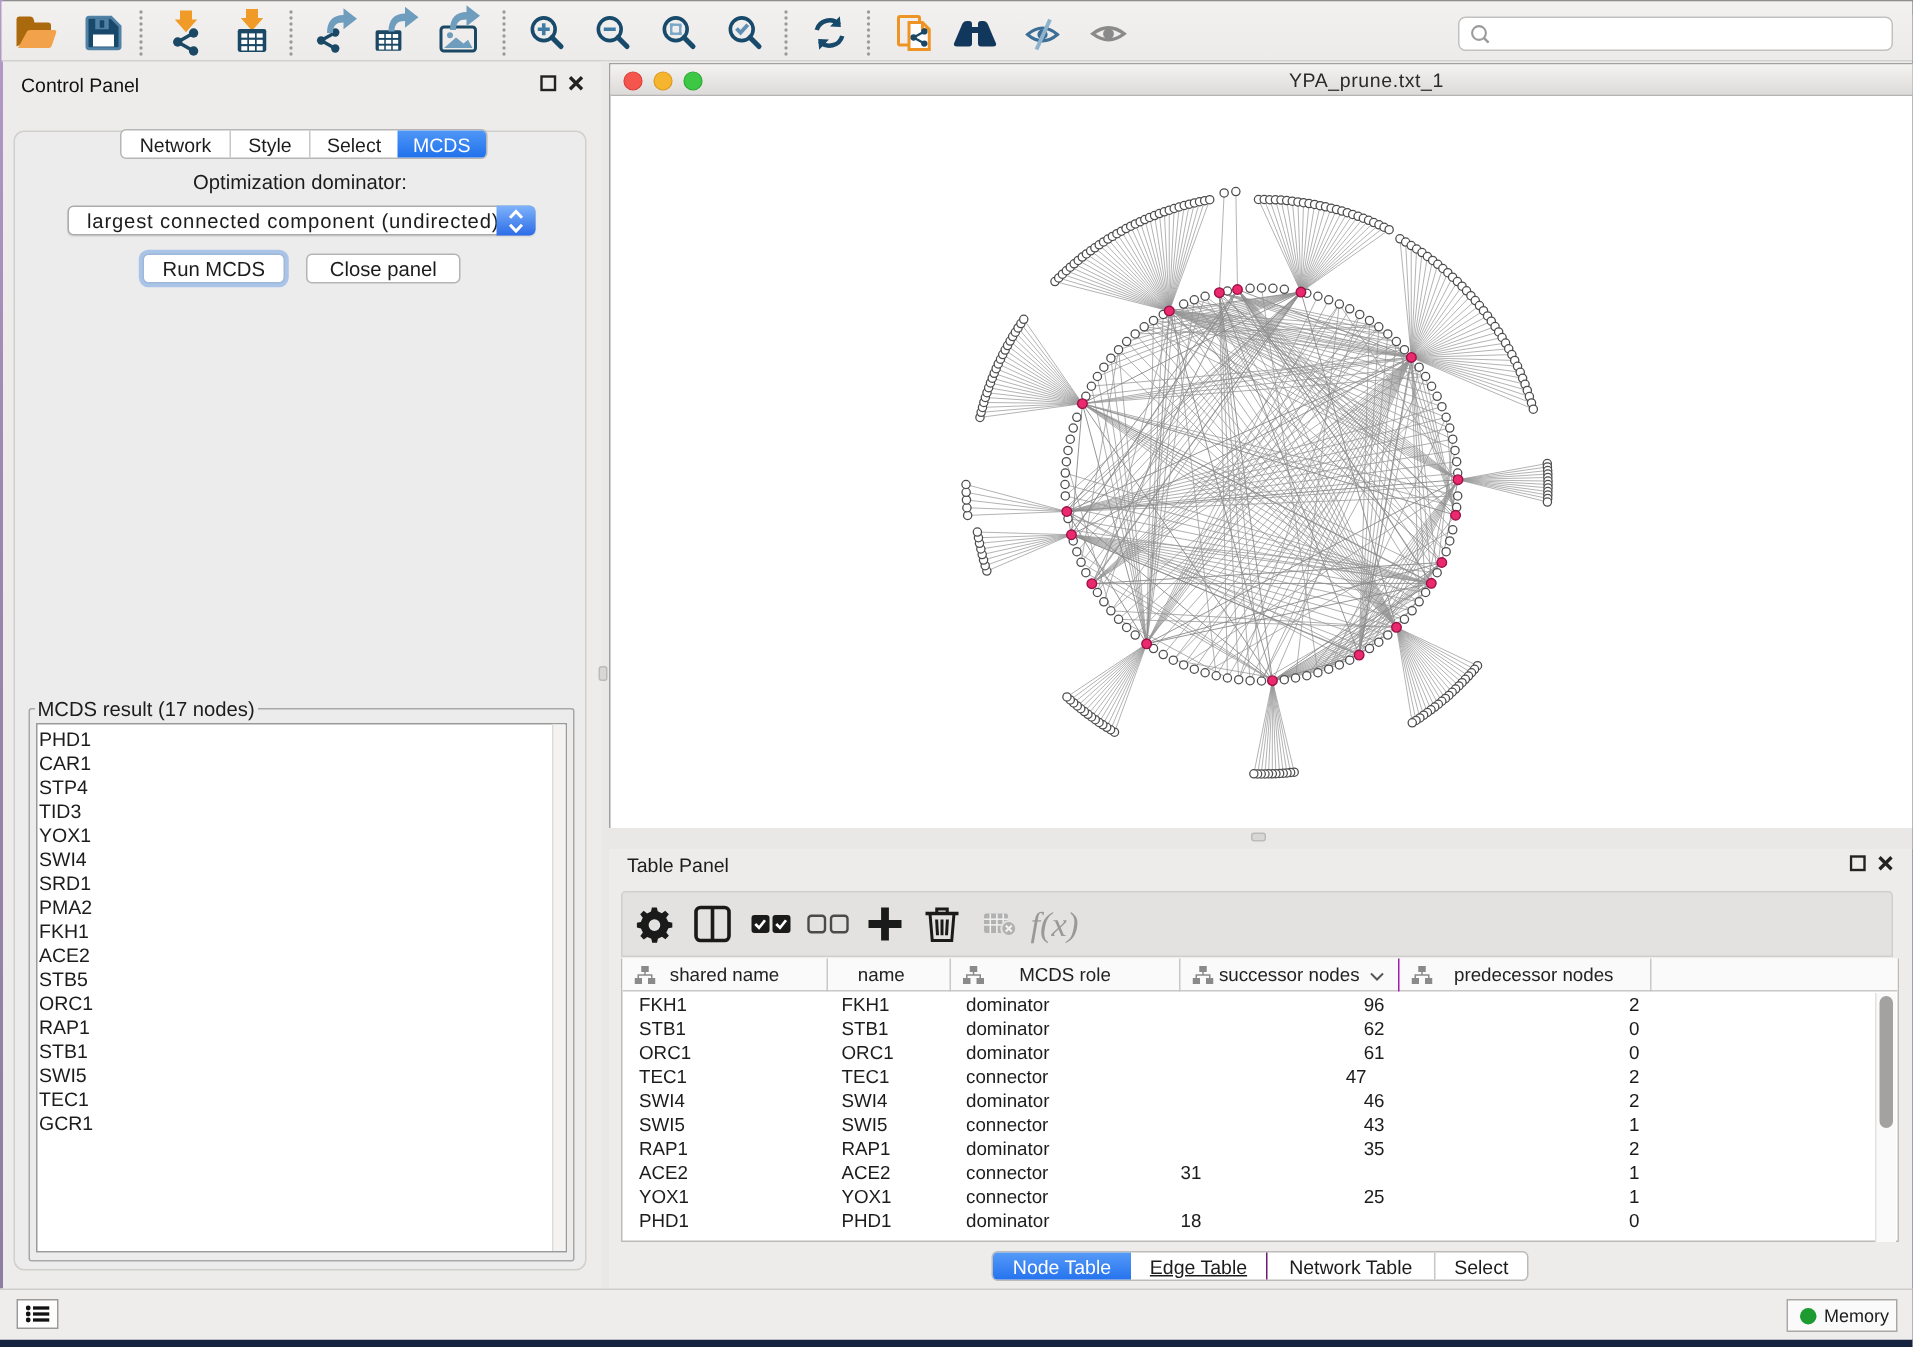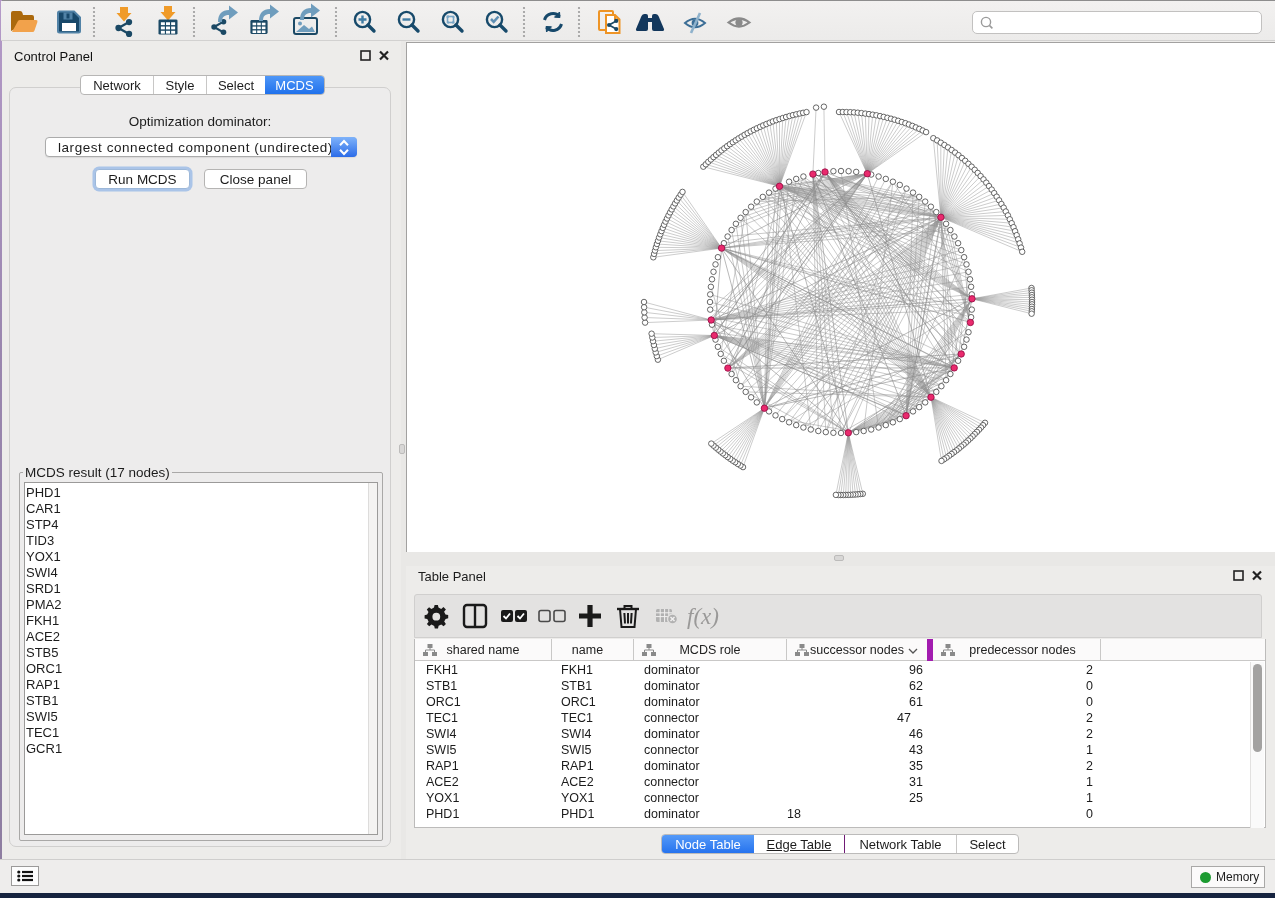--- a/index.html
+++ b/index.html
@@ -195,21 +195,21 @@
     <path d="M10.4 10.4 L13.4 13.4" stroke="#9b9b9b" stroke-width="1.6"></path>
   </svg>
 
 <div class="abs" style="left:14px;top:49px;font-size:13px;color:#111;">Control Panel</div>
 <svg class="abs" style="left:360px;top:50px" width="32" height="12">
  <rect x="1" y="1" width="9" height="9" fill="none" stroke="#222" stroke-width="1.6"></rect>
  <path d="M20 1.5 L28 9.5 M28 1.5 L20 9.5" stroke="#222" stroke-width="2.2"></path>
 </svg>
 <div class="abs" style="left:9px;top:87px;width:382px;height:760px;background:#edecec;border:1px solid #d0cfce;border-radius:7px;"></div>
 
-<div class="abs" style="left:80px;top:75px;width:245px;height:20px;display:flex;border:1px solid #b7b6b5;border-radius:4px;background:#fff;font-size:13px;text-align:center;line-height:19px;">
+<div class="abs" style="left:80px;top:86px;width:245px;height:20px;display:flex;border:1px solid #b7b6b5;border-radius:4px;background:#fff;font-size:13px;text-align:center;line-height:19px;">
  <div style="flex:0 0 73px;border-right:1px solid #c8c7c6;">Network</div>
  <div style="flex:0 0 53px;border-right:1px solid #c8c7c6;">Style</div>
  <div style="flex:0 0 58px;">Select</div>
  <div style="flex:1;background:linear-gradient(180deg,#4f97f7,#2071ec);color:#fff;border-radius:0 3px 3px 0;">MCDS</div>
 </div>
 
 <div class="abs" style="left:10px;top:114px;width:380px;text-align:center;font-size:13.5px;">Optimization dominator:</div>
 
 <div class="abs" style="left:45px;top:137px;width:312px;height:20px;background:#fff;border:1px solid #ababab;border-radius:4px;box-shadow:0 1px 1px rgba(0,0,0,.08);"></div>
 <div class="abs" style="left:58px;top:140px;font-size:13.5px;letter-spacing:0.55px;">largest connected component (undirected)</div>
@@ -229,20 +229,28 @@
  <div style="position:absolute;right:0;top:0;width:9px;height:100%;background:#f4f3f2;border-left:1px solid #dddcdb;"></div>
  <div style="padding:2px 0 0 1px;font-size:13px;line-height:16px;">PHD1<br>CAR1<br>STP4<br>TID3<br>YOX1<br>SWI4<br>SRD1<br>PMA2<br>FKH1<br>ACE2<br>STB5<br>ORC1<br>RAP1<br>STB1<br>SWI5<br>TEC1<br>GCR1</div>
 </div>
 
 <div class="abs" style="left:401px;top:41px;width:5px;height:818px;background:#e9e8e6;"></div>
 <div class="abs" style="left:399px;top:444px;width:6px;height:10px;background:#d8d7d6;border:1px solid #bcbbba;border-radius:2px;"></div>
 <div class="abs" style="left:406px;top:552px;width:869px;height:14px;background:#e9e8e6;"></div>
 <div class="abs" style="left:834px;top:555px;width:10px;height:6px;background:#d8d7d6;border:1px solid #bcbbba;border-radius:2px;"></div>
 
 <div class="abs" style="left:406px;top:42px;width:869px;height:510px;border-left:1px solid #a2a1a0;border-top:1px solid #a2a1a0;background:#fff;">
+ <div style="height:21px;background:linear-gradient(180deg,#f4f3f2,#dcdbd9);border-bottom:1px solid #b5b4b3;position:relative;">
+  <svg style="position:absolute;left:8px;top:4px" width="66" height="14">
+   <circle cx="7" cy="7" r="6" fill="#f4564e" stroke="#dd4038" stroke-width="0.8"></circle>
+   <circle cx="27" cy="7" r="6" fill="#f5b52e" stroke="#dd9b1e" stroke-width="0.8"></circle>
+   <circle cx="47" cy="7" r="6" fill="#3cc845" stroke="#2caa34" stroke-width="0.8"></circle>
+  </svg>
+  <div style="position:absolute;left:434px;top:3px;width:140px;text-align:center;font-size:13px;letter-spacing:0.4px;color:#2a2a2a;">YPA_prune.txt_1</div>
+ </div>
  <div style="position:relative;width:868px;height:487px;overflow:hidden;">
 <svg width="869" height="488" viewBox="0 0 869 488" style="position:absolute;left:0;top:0">
 <g stroke="#959595" stroke-width="0.5" fill="none">
 <line x1="314.6" y1="205.1" x2="529.3" y2="169.1"></line>
 <line x1="314.6" y1="205.1" x2="534.4" y2="174.8"></line>
 <line x1="314.6" y1="205.1" x2="539.1" y2="180.8"></line>
 <line x1="314.6" y1="205.1" x2="543.4" y2="187.0"></line>
 <line x1="314.6" y1="205.1" x2="551.1" y2="317.8"></line>
 <line x1="314.6" y1="205.1" x2="547.4" y2="324.5"></line>
 <line x1="314.6" y1="205.1" x2="543.4" y2="331.0"></line>
@@ -1084,21 +1092,21 @@
         <svg style="position:absolute;left:8px;top:5px" width="14" height="12">
           <g fill="#8a8a8a">
             <rect x="4.5" y="0" width="5" height="4"></rect>
             <rect x="0" y="8" width="5" height="4"></rect>
             <rect x="9" y="8" width="5" height="4"></rect>
             <path d="M7 4 L7 6 M2.5 8 L2.5 6 L11.5 6 L11.5 8" stroke="#8a8a8a" fill="none"></path>
           </g>
         </svg>
         <div style="position:absolute;left:0px;right:0px;top:4px;text-align:center;font-size:12.5px;color:#222;">MCDS role</div>
       </div>
-      <div style="position:absolute;left:372px;top:0;width:146px;height:22px;border-right:6px solid #a21caf;text-decoration:underline;">
+      <div style="position:absolute;left:372px;top:0;width:146px;height:22px;border-right:1px solid #a21caf;text-decoration:underline;">
         <svg style="position:absolute;left:8px;top:5px" width="14" height="12">
           <g fill="#8a8a8a">
             <rect x="4.5" y="0" width="5" height="4"></rect>
             <rect x="0" y="8" width="5" height="4"></rect>
             <rect x="9" y="8" width="5" height="4"></rect>
             <path d="M7 4 L7 6 M2.5 8 L2.5 6 L11.5 6 L11.5 8" stroke="#8a8a8a" fill="none"></path>
           </g>
         </svg>
         <div style="position:absolute;left:0px;right:0px;top:4px;text-align:center;font-size:12.5px;color:#222;">successor nodes</div>
         <svg style="position:absolute;right:8px;top:8px" width="12" height="8">
@@ -1163,21 +1171,21 @@
       <span style="position:absolute;left:11px;">RAP1</span>
       <span style="position:absolute;left:146px;">RAP1</span>
       <span style="position:absolute;left:229px;">dominator</span>
       <span style="position:absolute;left:372px;width:136px;text-align:right;">35</span>
       <span style="position:absolute;left:518px;width:160px;text-align:right;">2</span>
     </div>
     <div style="position:absolute;top:136px;left:0;width:100%;height:16px;font-size:12.5px;">
       <span style="position:absolute;left:11px;">ACE2</span>
       <span style="position:absolute;left:146px;">ACE2</span>
       <span style="position:absolute;left:229px;">connector</span>
-      <span style="position:absolute;left:372px;width:136px;text-align:right;">31</span>
+      <span style="position:absolute;left:372px;width:136px;">31</span>
       <span style="position:absolute;left:518px;width:160px;text-align:right;">1</span>
     </div>
     <div style="position:absolute;top:152px;left:0;width:100%;height:16px;font-size:12.5px;">
       <span style="position:absolute;left:11px;">YOX1</span>
       <span style="position:absolute;left:146px;">YOX1</span>
       <span style="position:absolute;left:229px;">connector</span>
       <span style="position:absolute;left:372px;width:136px;text-align:right;">25</span>
       <span style="position:absolute;left:518px;width:160px;text-align:right;">1</span>
     </div>
     <div style="position:absolute;top:168px;left:0;width:100%;height:16px;font-size:12.5px;">

